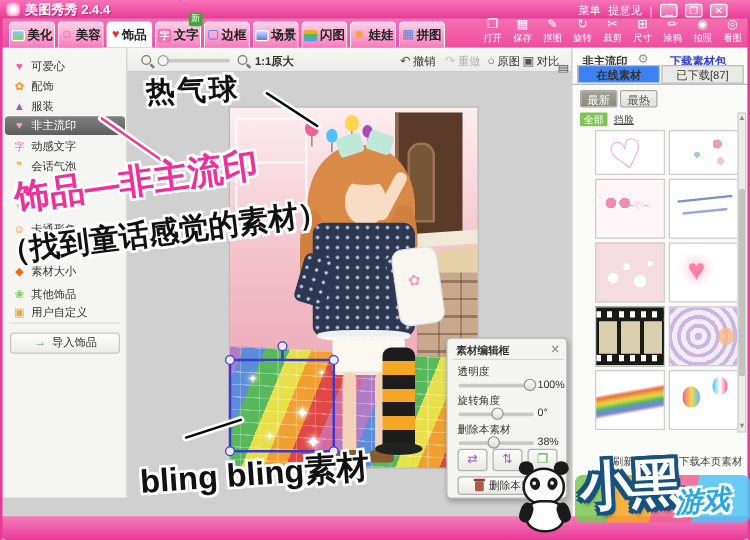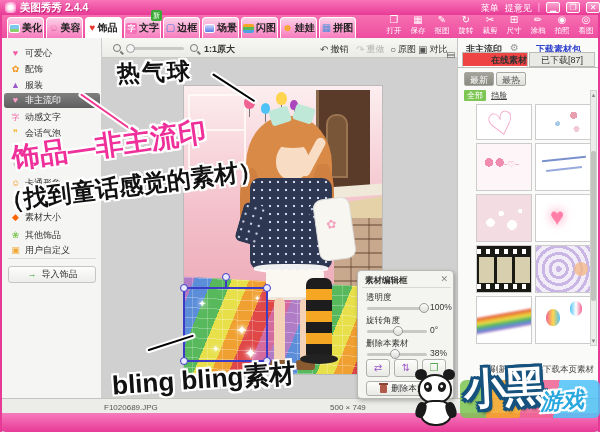--- a/index.html
+++ b/index.html
@@ -7,21 +7,21 @@
   body { font-family:"Liberation Sans","DejaVu Sans",sans-serif; }
   .window { position:relative; width:600px; height:432px; background:#d0d0d0; overflow:hidden; }
 
   
   .titlebar { position:absolute; left:0; top:0; width:600px; height:15px;
     background:linear-gradient(#f974b8,#e73a96); color:#fff; z-index:30; }
   .logo { position:absolute; left:5px; top:2px; width:11px; height:11px; border-radius:3px;
     background:radial-gradient(circle at 50% 50%, #fff 25%, #ffb6dc 60%, #f550a5 100%); }
   .apptitle { position:absolute; left:20px; top:1px; font-size:10.5px; font-weight:bold;
     text-shadow:1px 1px 0 rgba(150,0,80,.45); }
-  .tb-right { position:absolute; right:0; top:2px; display:flex; align-items:flex-start; gap:6px; font-size:9px; }
+  .tb-right { position:absolute; right:18px; top:2px; display:flex; align-items:center; gap:6px; font-size:9px; }
   .winbtn { width:14px; height:11px; border:1px solid #fff; border-radius:2px;
     background:linear-gradient(#f9a3cf,#ef63ad); font-size:8px; line-height:9px; text-align:center; color:#fff; }
   .tb-sep { color:#ffc1e1; }
 
   .edge-l { position:absolute; left:0; top:0; width:2px; height:432px; background:#e73a96; z-index:29; }
   .edge-r { position:absolute; right:0; top:0; width:2px; height:432px; background:#e73a96; z-index:29; }
 
   .tabbar { position:absolute; left:0; top:15px; width:600px; height:23px;
     background:linear-gradient(#f succeeding); background:linear-gradient(#f66fb1,#ee4da0); z-index:28; }
   .tab { position:absolute; top:2px; height:21px; width:37px; border:1px solid #fff;
@@ -149,21 +149,21 @@
     background:linear-gradient(#f77bbd,#e73a96); border-radius:0 0 6px 6px; z-index:6; }
 
   
   .rpanel { position:absolute; left:457px; top:38px; width:141px; height:375px; background:#fafaf8;
     border-left:1px solid #c6c6c2; font-size:9px; color:#333; z-index:4; }
   .rp-cat { position:absolute; left:8px; top:5px; font-weight:bold; }
   .rp-gear { position:absolute; left:52px; top:4px; color:#999; font-size:10px; }
   .rp-dl { position:absolute; left:78px; top:5px; color:#3344cc; font-weight:bold; }
   .rp-tab { position:absolute; top:14px; width:66px; height:15px; text-align:center; line-height:15px;
     border:1px solid #bcbcb8; background:#e9e9e5; }
-  .rp-tab.on { background:#ef4444; border-bottom:1px solid #fff; font-weight:bold;text-align:right; }
+  .rp-tab.on { background:#3b82f6; border-bottom:1px solid #fff; font-weight:bold; }
   .rp-tabline { position:absolute; left:0; top:29px; width:141px; height:1px; background:#bcbcb8; }
   .sortbtn { position:absolute; top:34px; width:30px; height:14px; text-align:center; line-height:14px;
     border:1px solid #a8a8a2; border-radius:2px; }
   .sortbtn.on { background:linear-gradient(#a3a39a,#8a8a80); color:#fff; }
   .sortbtn.off { background:linear-gradient(#f3f3ef,#dededa); color:#555; }
   .filt-all { position:absolute; left:6px; top:52px; width:22px; height:11px; background:#7ec653;
     color:#fff; text-align:center; line-height:11px; font-size:8px; border-radius:1px; }
   .filt-face { position:absolute; left:33px; top:52px; font-size:8px; color:#444; text-decoration:underline; }
   .thumb { position:absolute; width:56px; height:48px; background:#fff; border:1px solid #ccc; overflow:hidden; }
   .t0::after { content:"♡"; position:absolute; left:10px; top:0px; color:#f5a4c8; font-size:32px; transform:rotate(-14deg); }
@@ -502,24 +502,20 @@
 
   <div class="selbox">
     <div class="rot-stem"></div>
     <div class="handle h-rot"></div>
     <div class="handle h-tl"></div>
     <div class="handle h-tr"></div>
     <div class="handle h-bl"></div>
     <div class="handle h-br"></div>
   </div>
 
-  <div class="statusbar">
-    <span class="fname">F1020689.JPG</span>
-    <span class="fdims">500 × 749</span>
-  </div>
   <div class="bottombar"></div>
 
   <div class="rpanel">
     <span class="rp-cat">非主流印</span>
     <span class="rp-gear">⚙</span>
     <span class="rp-dl">下载素材包</span>
     <div class="rp-tab on" style="left:4px">在线素材</div>
     <div class="rp-tab" style="left:71px">已下载[87]</div>
     <div class="rp-tabline"></div>
     <div class="sortbtn on" style="left:6px">最新</div>

